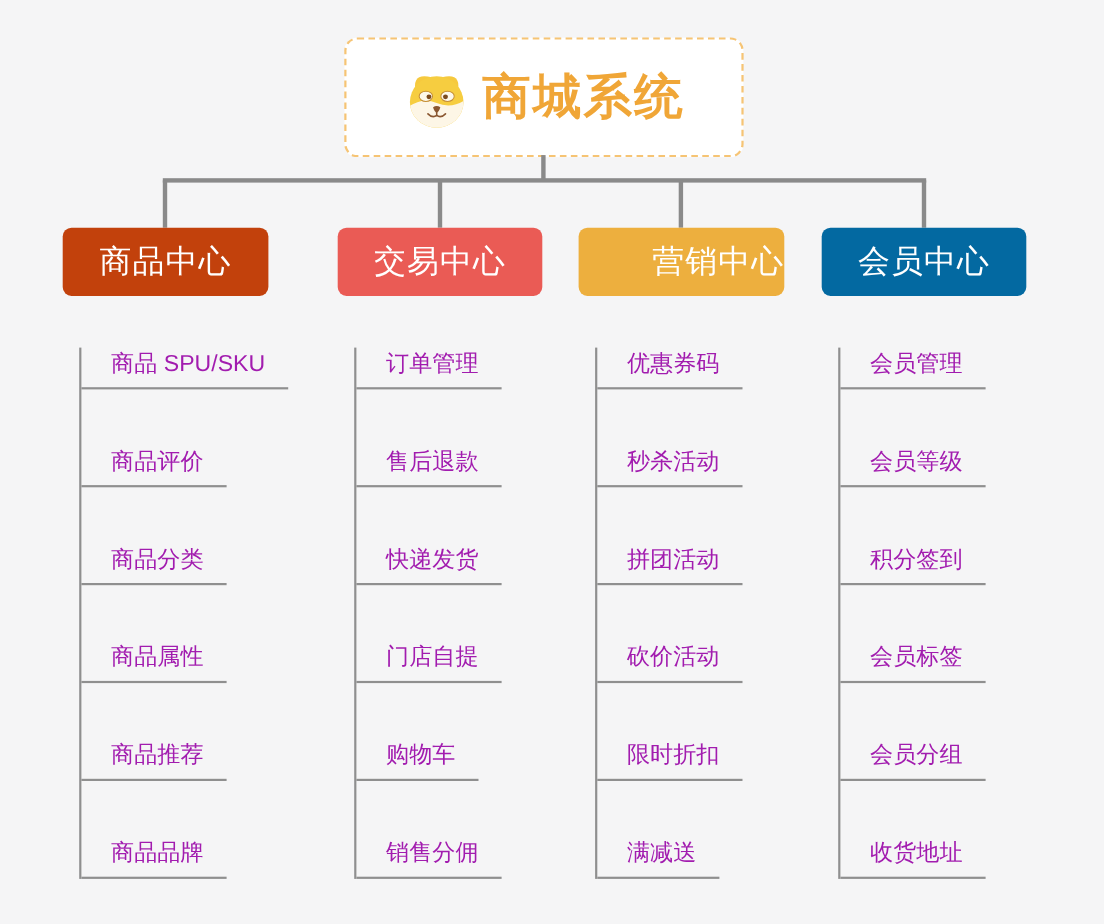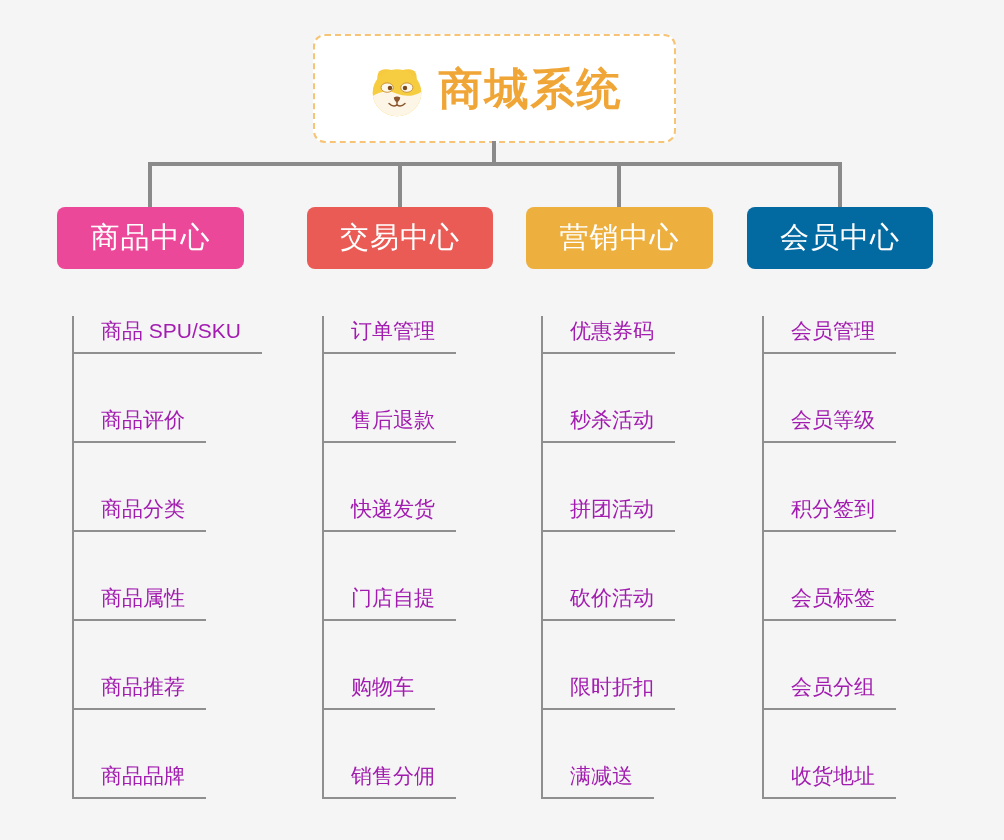--- a/index.html
+++ b/index.html
@@ -126,21 +126,21 @@
 
   <div class="conn root-stem"></div>
   <div class="conn bus"></div>
   <div class="conn drop drop-0"></div>
   <div class="conn drop drop-1"></div>
   <div class="conn drop drop-2"></div>
   <div class="conn drop drop-3"></div>
 
   <div id="branches">
   <div class="branch branch-0">
-    <div class="branch-header" style="background: #ec4899;">
+    <div class="branch-header" style="background: #c2410c;">
       <span>商品中心</span>
     </div>
     <div class="branch-items">
   <div class="branch-item">商品 SPU/SKU</div>
 
   <div class="branch-item">商品评价</div>
 
   <div class="branch-item">商品分类</div>
 
   <div class="branch-item">商品属性</div>
@@ -164,21 +164,21 @@
 
   <div class="branch-item">门店自提</div>
 
   <div class="branch-item">购物车</div>
 
   <div class="branch-item">销售分佣</div>
 </div>
   </div>
 
   <div class="branch branch-2">
-    <div class="branch-header" style="background: rgb(237, 175, 62);">
+    <div class="branch-header" style="background: rgb(237, 175, 62); justify-content: flex-end;">
       <span>营销中心</span>
     </div>
     <div class="branch-items">
   <div class="branch-item">优惠券码</div>
 
   <div class="branch-item">秒杀活动</div>
 
   <div class="branch-item">拼团活动</div>
 
   <div class="branch-item">砍价活动</div>

